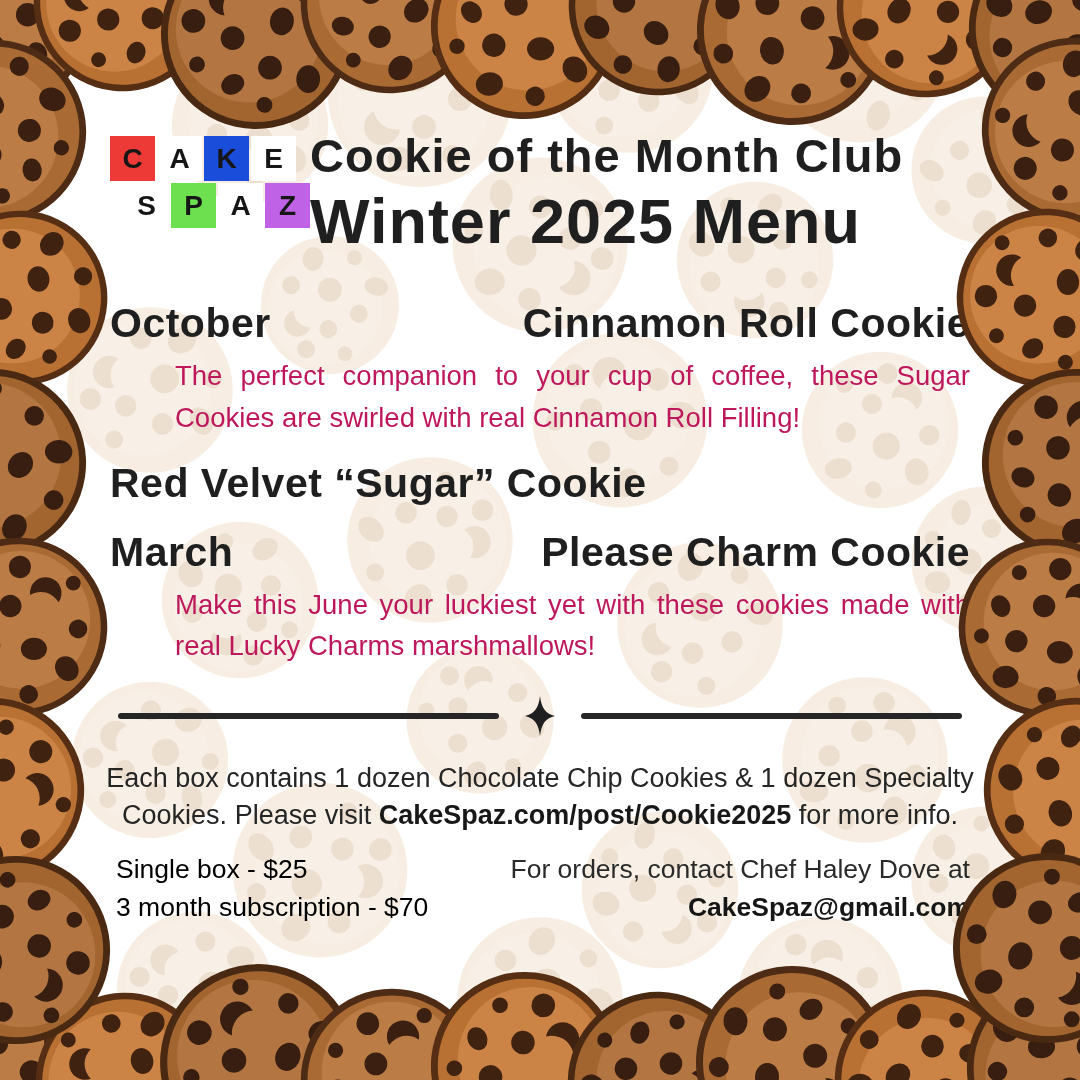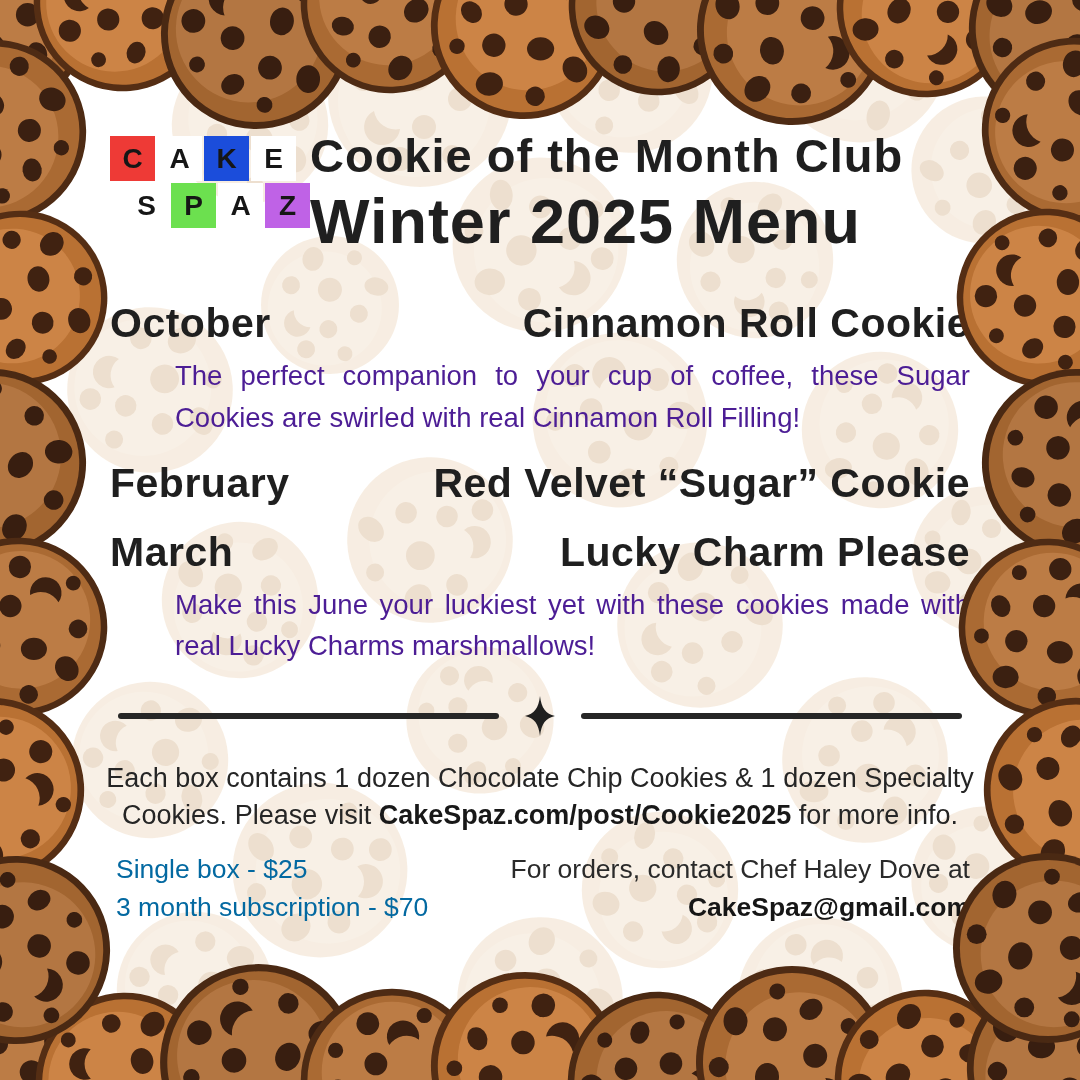--- a/index.html
+++ b/index.html
@@ -32,34 +32,34 @@
   .club-title{font-size:47px;font-weight:700;letter-spacing:1px;line-height:1.1;}
   .menu-title{font-size:63px;font-weight:700;letter-spacing:1px;line-height:1.25;}
 
   
   .sections{margin-top:40px;}
   .section{margin-bottom:22px;}
   .sec-head{display:flex;justify-content:space-between;align-items:baseline;}
   .month{font-size:41px;font-weight:700;letter-spacing:0.5px;}
   .cookie-name{font-size:41px;font-weight:700;letter-spacing:0.5px;text-align:left;}
   .desc{
-    margin:8px 0 0 65px;font-size:27.5px;line-height:1.5;color:#4c1d95;
+    margin:8px 0 0 65px;font-size:27.5px;line-height:1.5;color:#be185d;
     text-align:justify;text-align-last:left;font-weight:400;
   }
 
   
   .divider{display:flex;align-items:center;margin:30px 8px 24px 8px;}
   .divider .line{flex:1;height:6px;background:#262626;border-radius:3px;}
   .divider .star{flex:0 0 auto;margin:0 26px;}
 
   
   .info{margin:0 -14px;text-align:center;font-size:27px;line-height:1.35;color:#252525;}
   .info b{font-weight:700;color:#181818;}
   .bottom-row{display:flex;justify-content:space-between;margin-top:18px;}
-  .prices{font-size:26.5px;line-height:1.42;color:#0369a1;padding-left:6px;}
+  .prices{font-size:26.5px;line-height:1.42;color:#000000;padding-left:6px;}
   .contact{font-size:26.5px;line-height:1.42;color:#2a2a2a;text-align:right;}
   .contact .email{font-weight:700;color:#161616;}
 </style>
 </head>
 <body>
 
 <div class="canvas">
 
   <svg width="0" height="0" style="position:absolute" aria-hidden="true">
     <defs>
@@ -219,29 +219,28 @@
       <div class="section">
         <div class="sec-head">
           <span class="month">October</span>
           <span class="cookie-name">Cinnamon Roll Cookie</span>
         </div>
         <p class="desc">The perfect companion to your cup of coffee, these Sugar Cookies are swirled with real Cinnamon Roll Filling!</p>
       </div>
 
       <div class="section">
         <div class="sec-head">
-          <span class="month">February</span>
           <span class="cookie-name">Red Velvet “Sugar” Cookie</span>
         </div>
       </div>
 
       <div class="section">
         <div class="sec-head">
           <span class="month">March</span>
-          <span class="cookie-name">Lucky Charm Please</span>
+          <span class="cookie-name">Please Charm Cookie</span>
         </div>
         <p class="desc">Make this June your luckiest yet with these cookies made with real Lucky Charms marshmallows!</p>
       </div>
     </div>
 
     <div class="divider">
       <span class="line"></span>
       <svg class="star" width="30" height="40" viewBox="0 0 24 24" preserveAspectRatio="none">
         <path d="M12 0 C13.1 7.3 16.7 10.9 24 12 C16.7 13.1 13.1 16.7 12 24 C10.9 16.7 7.3 13.1 0 12 C7.3 10.9 10.9 7.3 12 0 Z" fill="#1f1f1f"></path>
       </svg>

